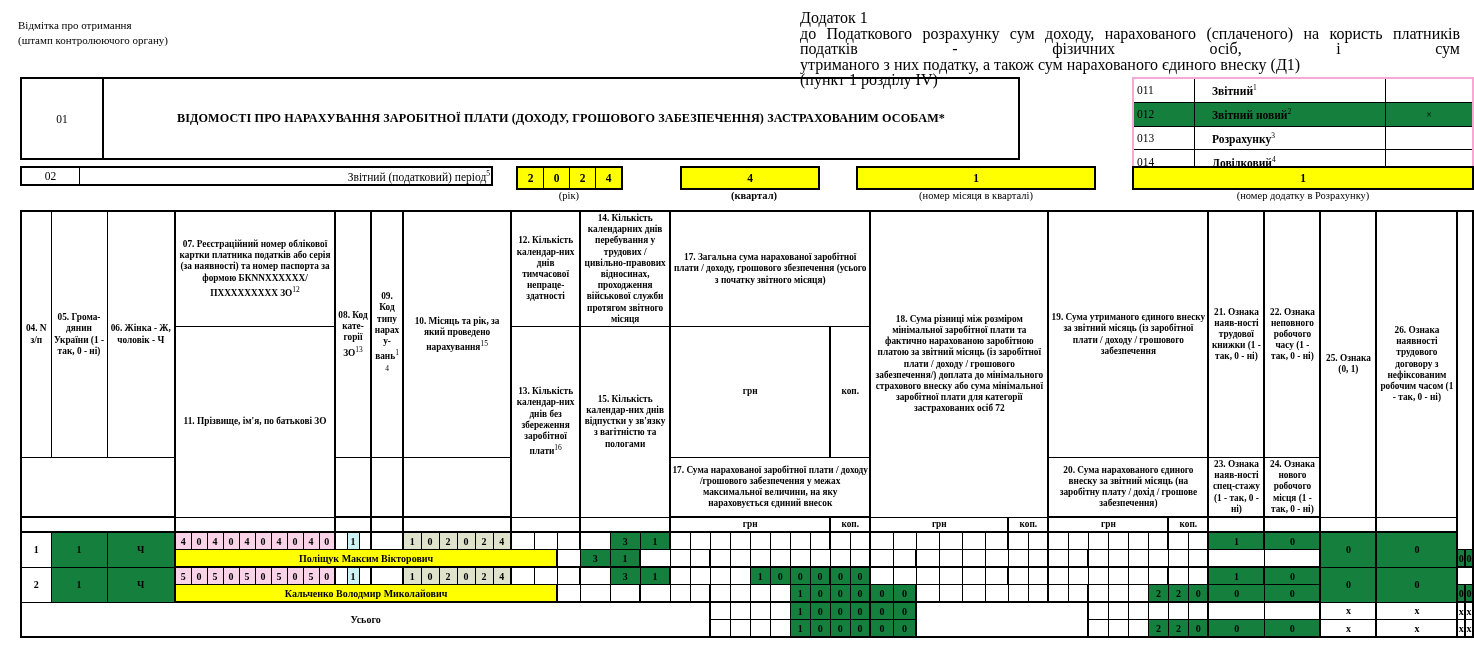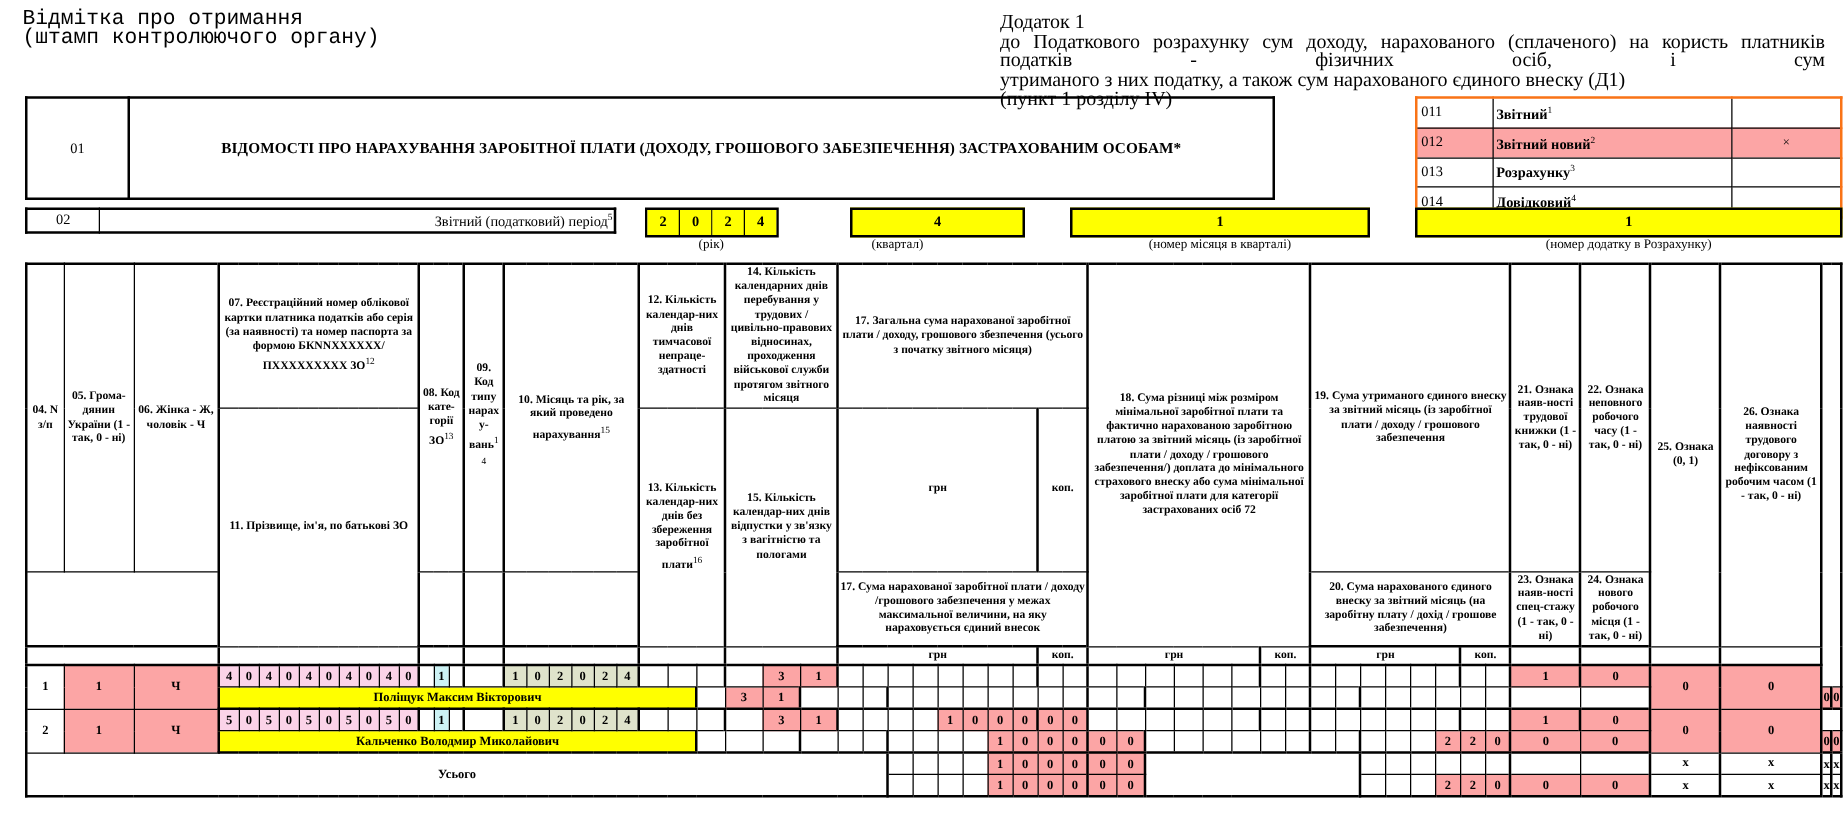--- a/index.html
+++ b/index.html
@@ -4,43 +4,43 @@
 <style>
   html,body{margin:0;padding:0;}
   body{
     width:1474px;height:670px;background:#ffffff;
     font-family:"Liberation Serif","DejaVu Serif",serif;
     color:#000;overflow:hidden;
   }
   .page{position:relative;width:1474px;height:670px;}
 
   
-  .hdr-left{position:absolute;left:18px;top:8px;font-size:17px;line-height:15px;font-family:Liberation Mono, monospace;}
+  .hdr-left{position:absolute;left:18px;top:18px;font-size:11px;line-height:15px;}
   .hdr-right{position:absolute;left:800px;top:10px;width:660px;font-size:16px;line-height:15.5px;text-align:justify;}
   .hdr-right .ln{display:block;}
   .hdr-right .jst{text-align:justify;text-align-last:justify;}
 
   
   table{border-collapse:collapse;}
   td{vertical-align:middle;text-align:center;}
 
   
   .blk01{position:absolute;left:20px;top:77px;width:1000px;height:83px;}
   .blk01 table{width:100%;height:100%;border:2px solid #000;}
   .blk01 td{border:2px solid #000;}
   .c01num{width:78px;font-size:11.5px;}
   .c01title{font-size:12.2px;font-weight:bold;letter-spacing:.1px;margin-top:15px;}
 
   .blk011{position:absolute;left:1132px;top:77px;width:342px;height:83px;}
-  .blk011 table{width:100%;height:100%;border:2px solid #f97316;table-layout:fixed;}
+  .blk011 table{width:100%;height:100%;border:2px solid #f9a8d4;table-layout:fixed;}
   .blk011 td{border:1.4px solid #000;height:20.75px;font-size:11.5px;}
   .blk011 td.code{width:56px;text-align:left;padding-left:3px;}
-  .blk011 td.lbl{text-align:left;padding-left:2px;font-weight:bold;}
+  .blk011 td.lbl{text-align:left;padding-left:17px;font-weight:bold;}
   .blk011 td.mark{width:84px;font-size:10px;}
-  .yel{background:#fca5a5;}
+  .yel{background:#15803d;}
   sup{font-size:7.5px;vertical-align:super;font-weight:normal;}
 
   
   .blk02{position:absolute;left:20px;top:166px;height:20px;}
   .blk02 table{border:2px solid #000;height:20px;}
   .blk02 td{border:1.5px solid #000;font-size:11.5px;}
   .p-num{width:55px;text-align:center;}
   .p-lbl{width:404px;text-align:right;padding-left:6px;}
 
   .ybox{position:absolute;border:2px solid #000;background:#ffff00;
@@ -139,21 +139,21 @@
 
   <div class="digits" style="left:516px;">
     <span>2</span>
     <span>0</span>
     <span>2</span>
     <span>4</span>
   </div>
   <div class="cap" style="left:516px;top:190px;width:106px;">(рік)</div>
 
   <div class="ybox" style="left:680px;top:166px;width:136px;">4</div>
-  <div class="cap" style="left:648px;top:190px;width:140px;">(квартал)</div>
+  <div class="cap" style="left:684px;top:190px;width:140px;font-weight:bold;">(квартал)</div>
 
   <div class="ybox" style="left:856px;top:166px;width:236px;">1</div>
   <div class="cap" style="left:856px;top:190px;width:240px;">(номер місяця в кварталі)</div>
 
   <div class="ybox" style="left:1132px;top:166px;width:338px;">1</div>
   <div class="cap" style="left:1132px;top:190px;width:342px;">(номер додатку в Розрахунку)</div>
 
   <div class="grid">
     <table>
       <colgroup>

